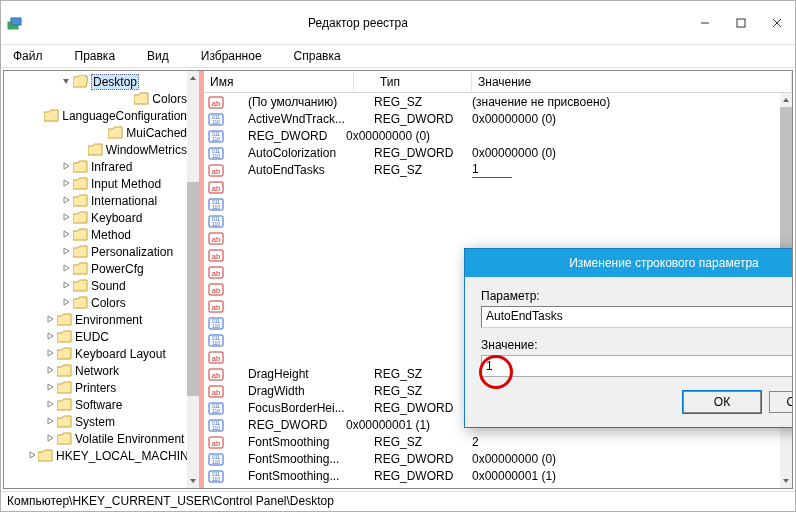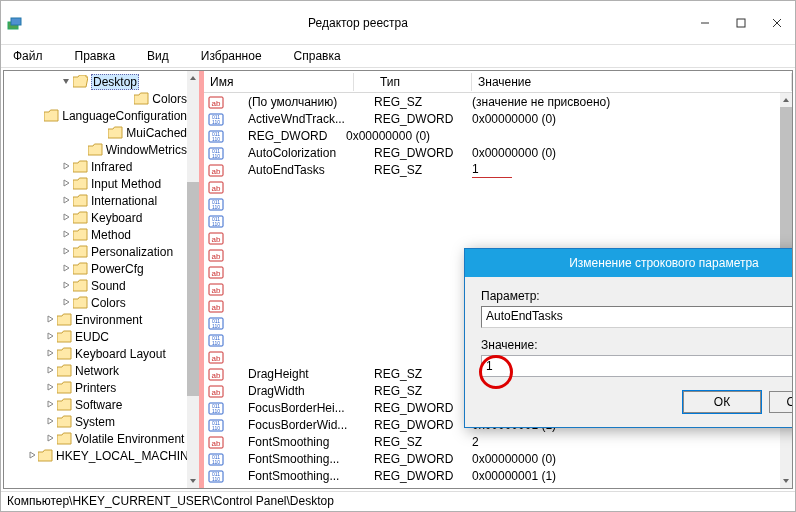--- a/index.html
+++ b/index.html
@@ -606,21 +606,20 @@
             <span class="c1">FocusBorderHei...</span>
             <span class="c2">REG_DWORD</span>
             <span class="c3">0x00000001 (1)</span>
           </div>
           <div class="row">
             <span class="ico"><svg width="16" height="16">
                 <rect x="1" y="3" width="14" height="11" rx="1" fill="#fff" stroke="#36c"></rect>
                 <text x="8" y="8" font-size="5" text-anchor="middle" fill="#36c">011</text>
                 <text x="8" y="13" font-size="5" text-anchor="middle" fill="#36c">110</text>
               </svg></span>
-            <span class="c1">FocusBorderWid...</span>
             <span class="c2">REG_DWORD</span>
             <span class="c3">0x00000001 (1)</span>
           </div>
           <div class="row">
             <span class="ico"><svg width="16" height="16">
                 <rect x="1" y="3" width="14" height="11" rx="1" fill="#fff" stroke="#c33"></rect>
                 <text x="8" y="12" font-size="8" text-anchor="middle" fill="#c33" font-family="Arial">ab</text>
               </svg></span>
             <span class="c1">FontSmoothing</span>
             <span class="c2">REG_SZ</span>

